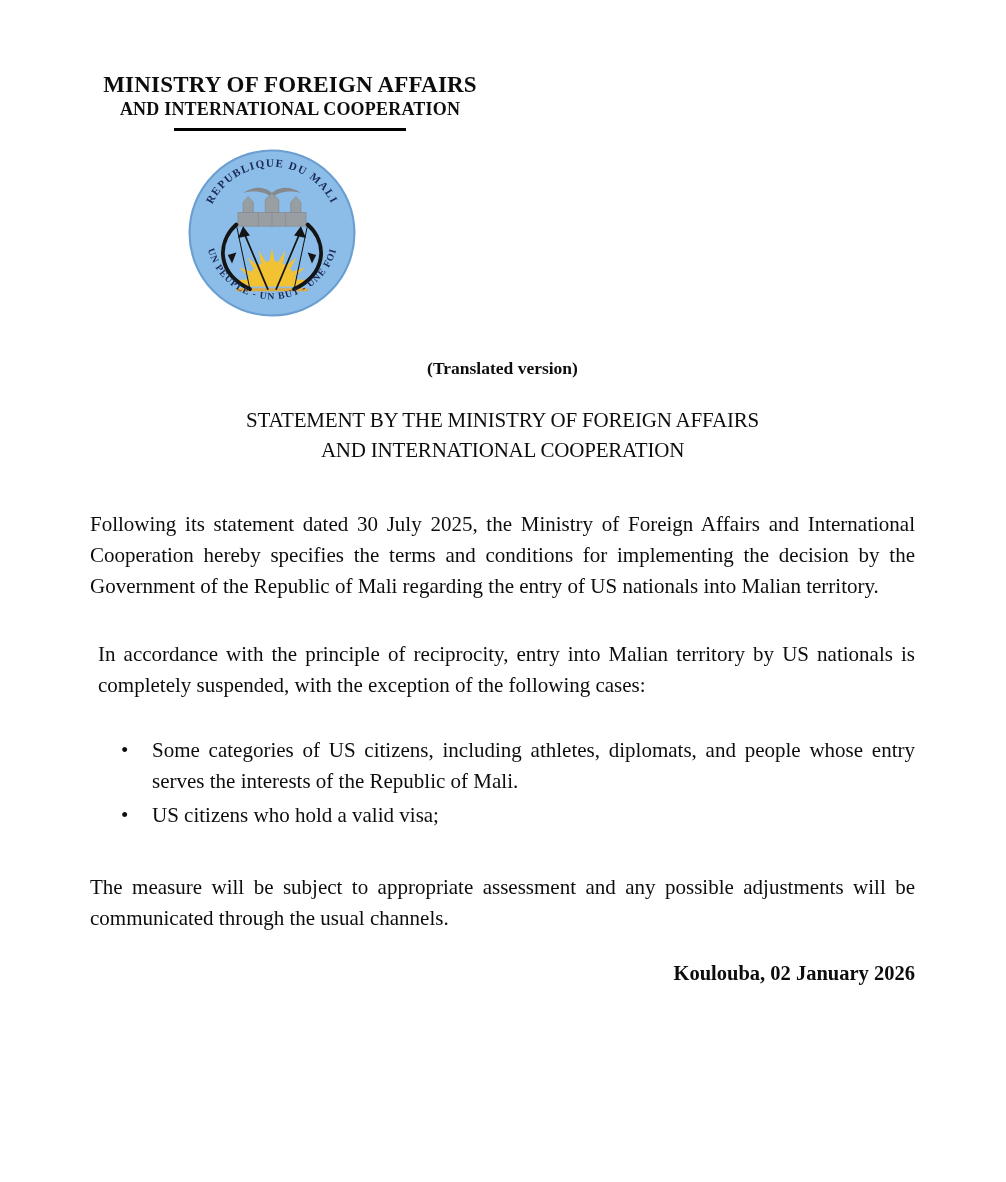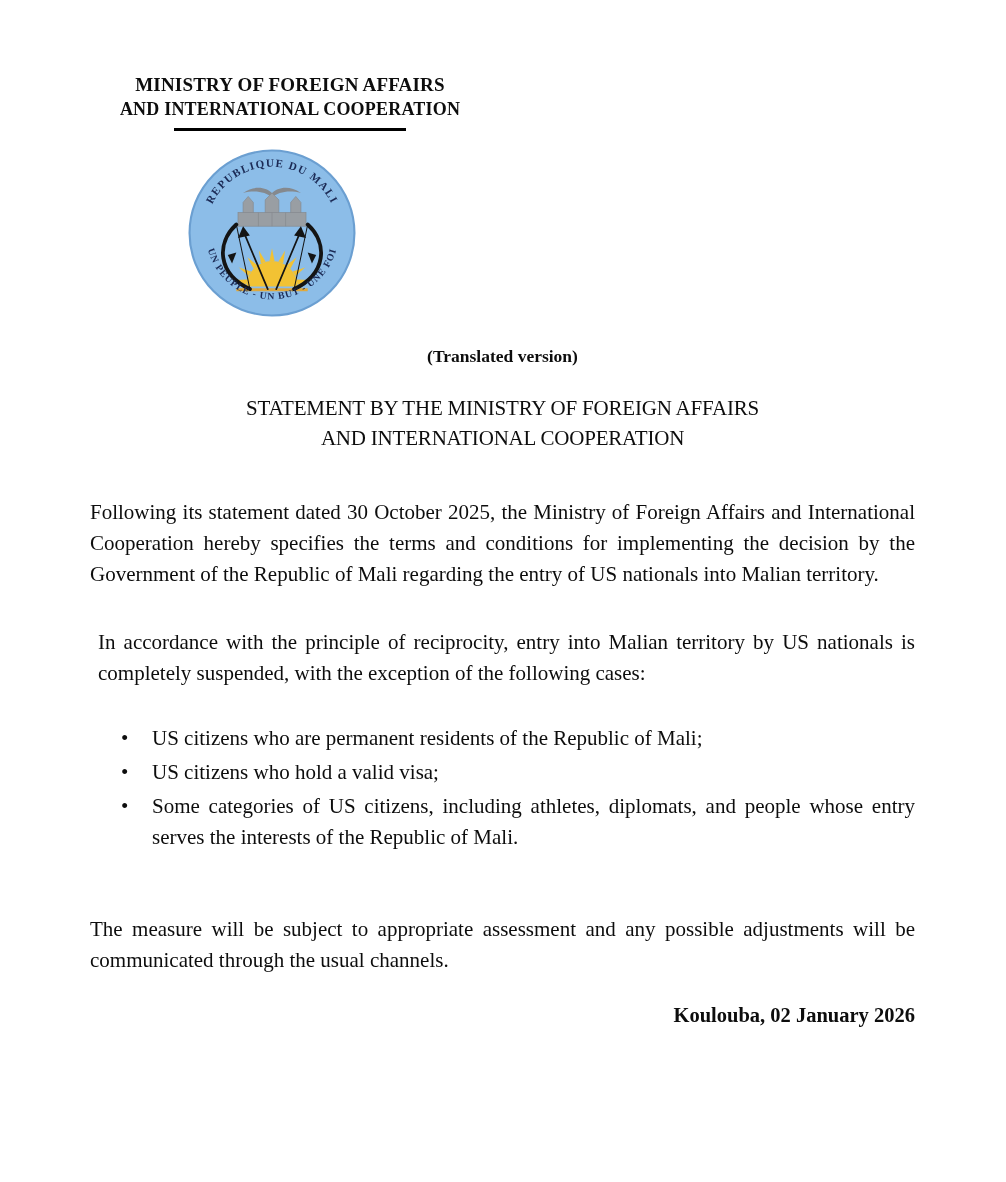--- a/index.html
+++ b/index.html
@@ -12,42 +12,42 @@
     background: #ffffff;
   }
   .header-row {
     display: flex;
     justify-content: space-between;
     align-items: flex-start;
   }
   .header-block { text-align: center; }
   .header-left { width: 400px; }
   .header-right { width: 300px; }
-  .header-line1 { font-size: 19px; font-weight: bold; line-height: 25px; letter-spacing: 0.2px; font-family: Liberation Serif, serif; }
+  .header-line1 { font-size: 23px; font-weight: bold; line-height: 25px; letter-spacing: 0.2px; font-family: Liberation Serif, serif; }
   .header-line2 { font-size: 18px; font-weight: bold; line-height: 25px; letter-spacing: 0.2px; }
   .header-rule { border: none; background: #000; height: 3px; margin: 6px auto 0 auto; }
   .rule-left { width: 232px; }
   .rule-right { width: 205px; }
 
   .emblem-wrap { margin: 17px 0 0 97px; width: 170px; height: 170px; }
   .seal-text { font-family: "Liberation Serif", serif; font-weight: bold; }
   .seal-top { font-size: 13px; letter-spacing: 1.6px; }
   .seal-bottom { font-size: 11.5px; letter-spacing: 1.1px; }
 
-  .translated { margin-top: 28px; text-align: center; font-size: 17.5px; font-weight: bold; }
+  .translated { margin-top: 40px; text-align: center; font-size: 17.5px; font-weight: bold; }
   .doc-title {
     margin-top: 26px; text-align: center;
     font-size: 21px; font-weight: normal; line-height: 30px; letter-spacing: -0.2px;
   }
 
   .body-text { font-size: 21px; line-height: 31px; }
   .para { text-align: justify; }
   .para-1 { margin-top: 44px; }
   .para-2 { margin-top: 37px; margin-left: 8px; }
-  .para-3 { margin-top: 61px; }
+  .para-3 { margin-top: 41px; }
 
   .bullet-list { list-style: none; margin-top: 34px; }
   .bullet-list li {
     position: relative;
     padding-left: 62px;
     margin-bottom: 3px;
     text-align: justify;
   }
   .bullet-list li::before {
     content: "\2022";
@@ -140,27 +140,26 @@
   </div>
 
   <div class="translated">(Translated version)</div>
 
   <h1 class="doc-title">
     <span>STATEMENT BY THE MINISTRY OF FOREIGN AFFAIRS</span><br>
     <span>AND INTERNATIONAL COOPERATION</span>
   </h1>
 
   <div class="body-text">
-    <p class="para para-1">Following its statement dated 30 October 2025, the Ministry of Foreign Affairs and International Cooperation hereby specifies the terms and conditions for implementing the decision by the Government of the Republic of Mali regarding the entry of US nationals into Malian territory.</p>
+    <p class="para para-1">Following its statement dated 30 July 2025, the Ministry of Foreign Affairs and International Cooperation hereby specifies the terms and conditions for implementing the decision by the Government of the Republic of Mali regarding the entry of US nationals into Malian territory.</p>
     <p class="para para-2">In accordance with the principle of reciprocity, entry into Malian territory by US nationals is completely suspended, with the exception of the following cases:</p>
 
     <ul class="bullet-list">
-      <li>US citizens who are permanent residents of the Republic of Mali;</li>
+      <li>Some categories of US citizens, including athletes, diplomats, and people whose entry serves the interests of the Republic of Mali.</li>
       <li>US citizens who hold a valid visa;</li>
-      <li>Some categories of US citizens, including athletes, diplomats, and people whose entry serves the interests of the Republic of Mali.</li>
     </ul>
 
     <p class="para para-3">The measure will be subject to appropriate assessment and any possible adjustments will be communicated through the usual channels.</p>
   </div>
 
   <div class="signoff">Koulouba, 02 January 2026</div>
 
 </div>
 
 </body></html>

